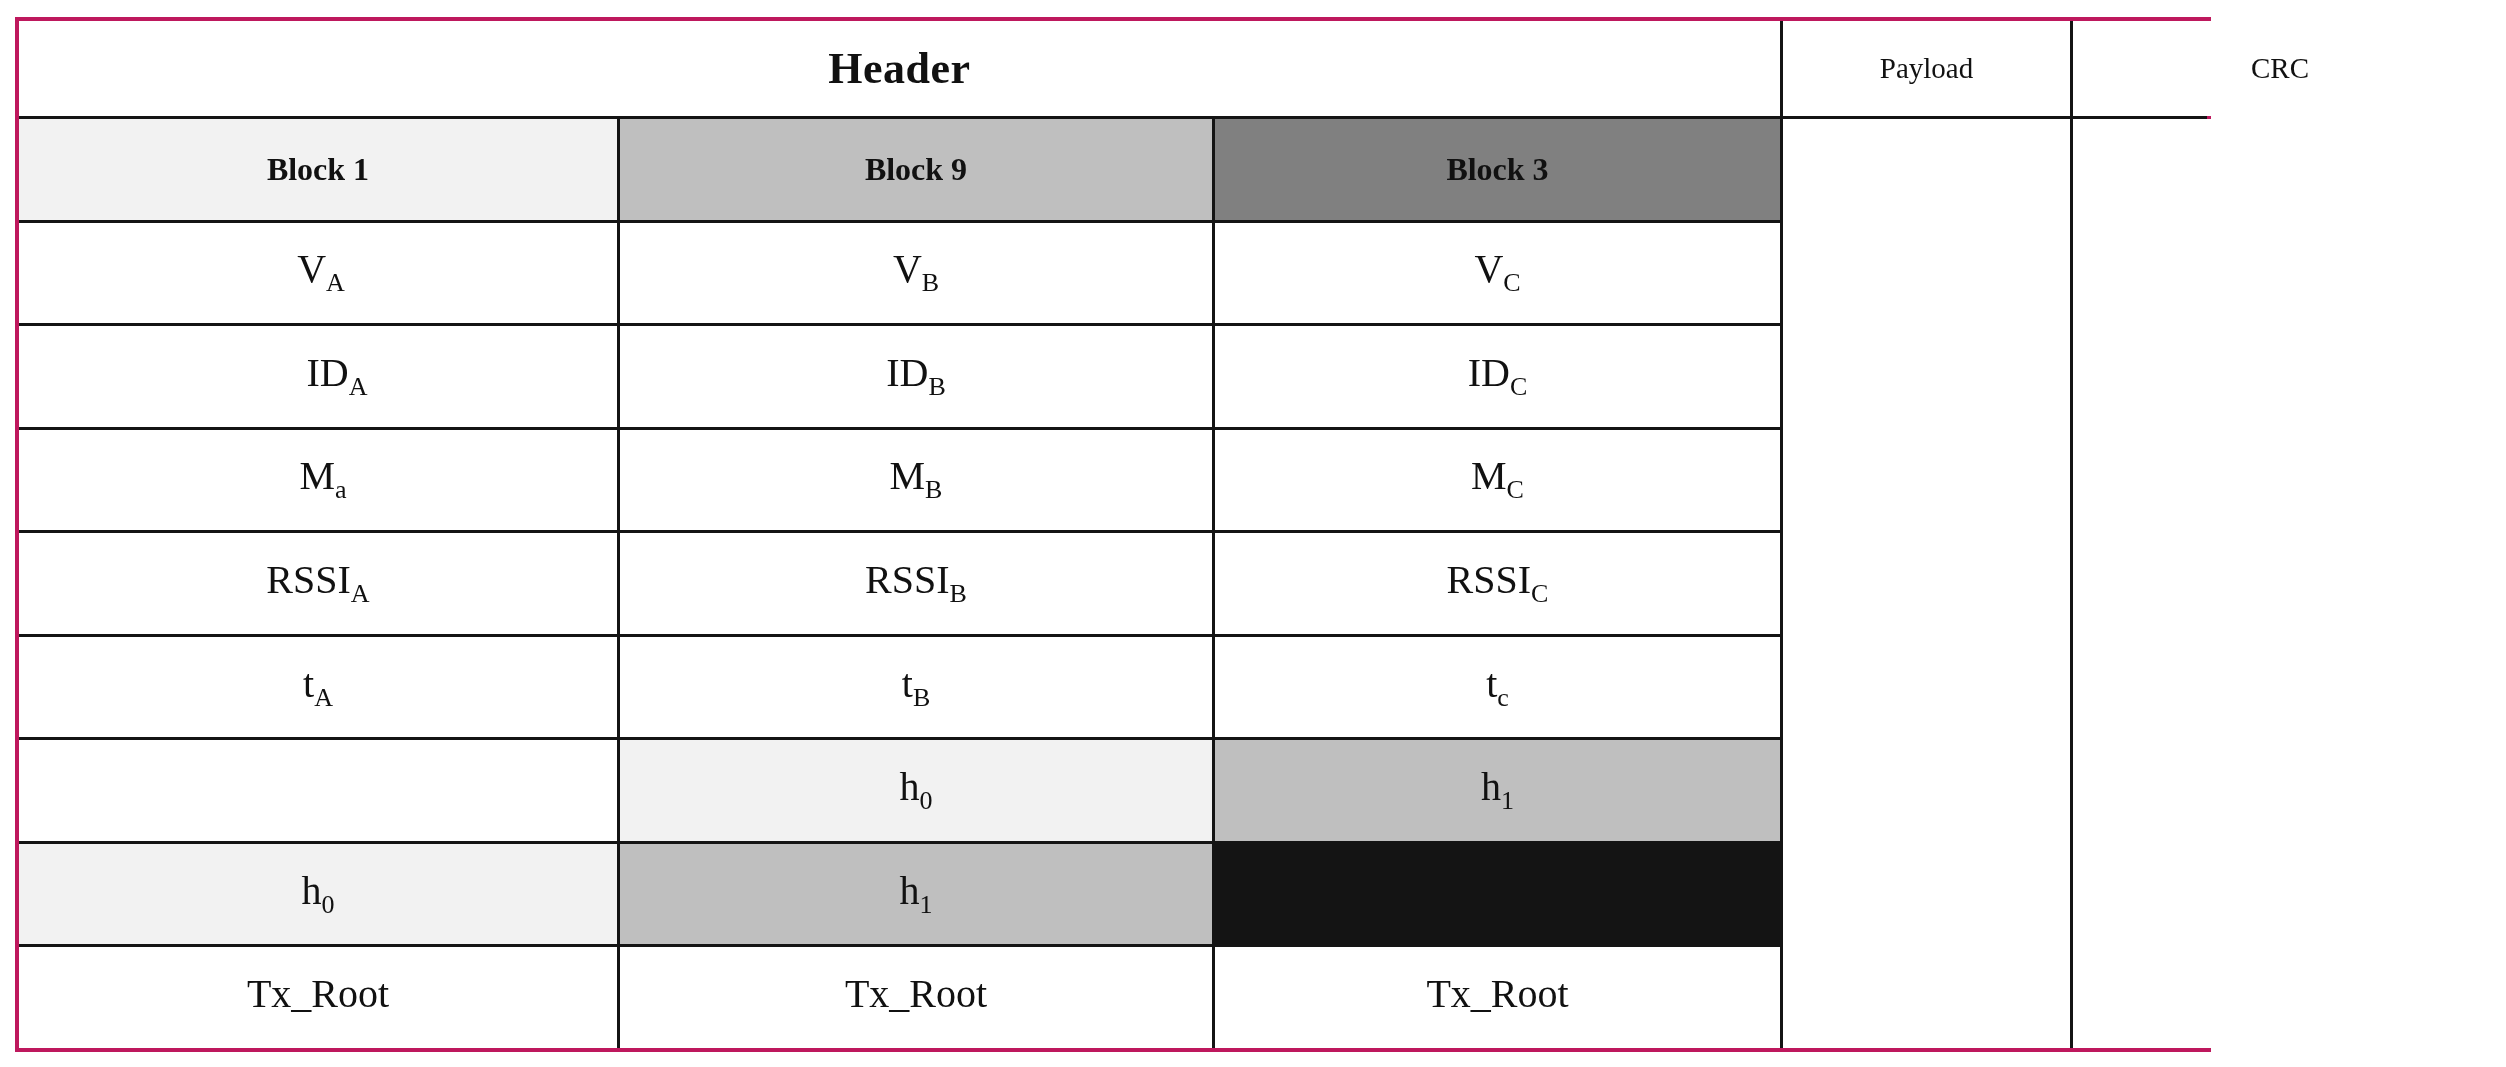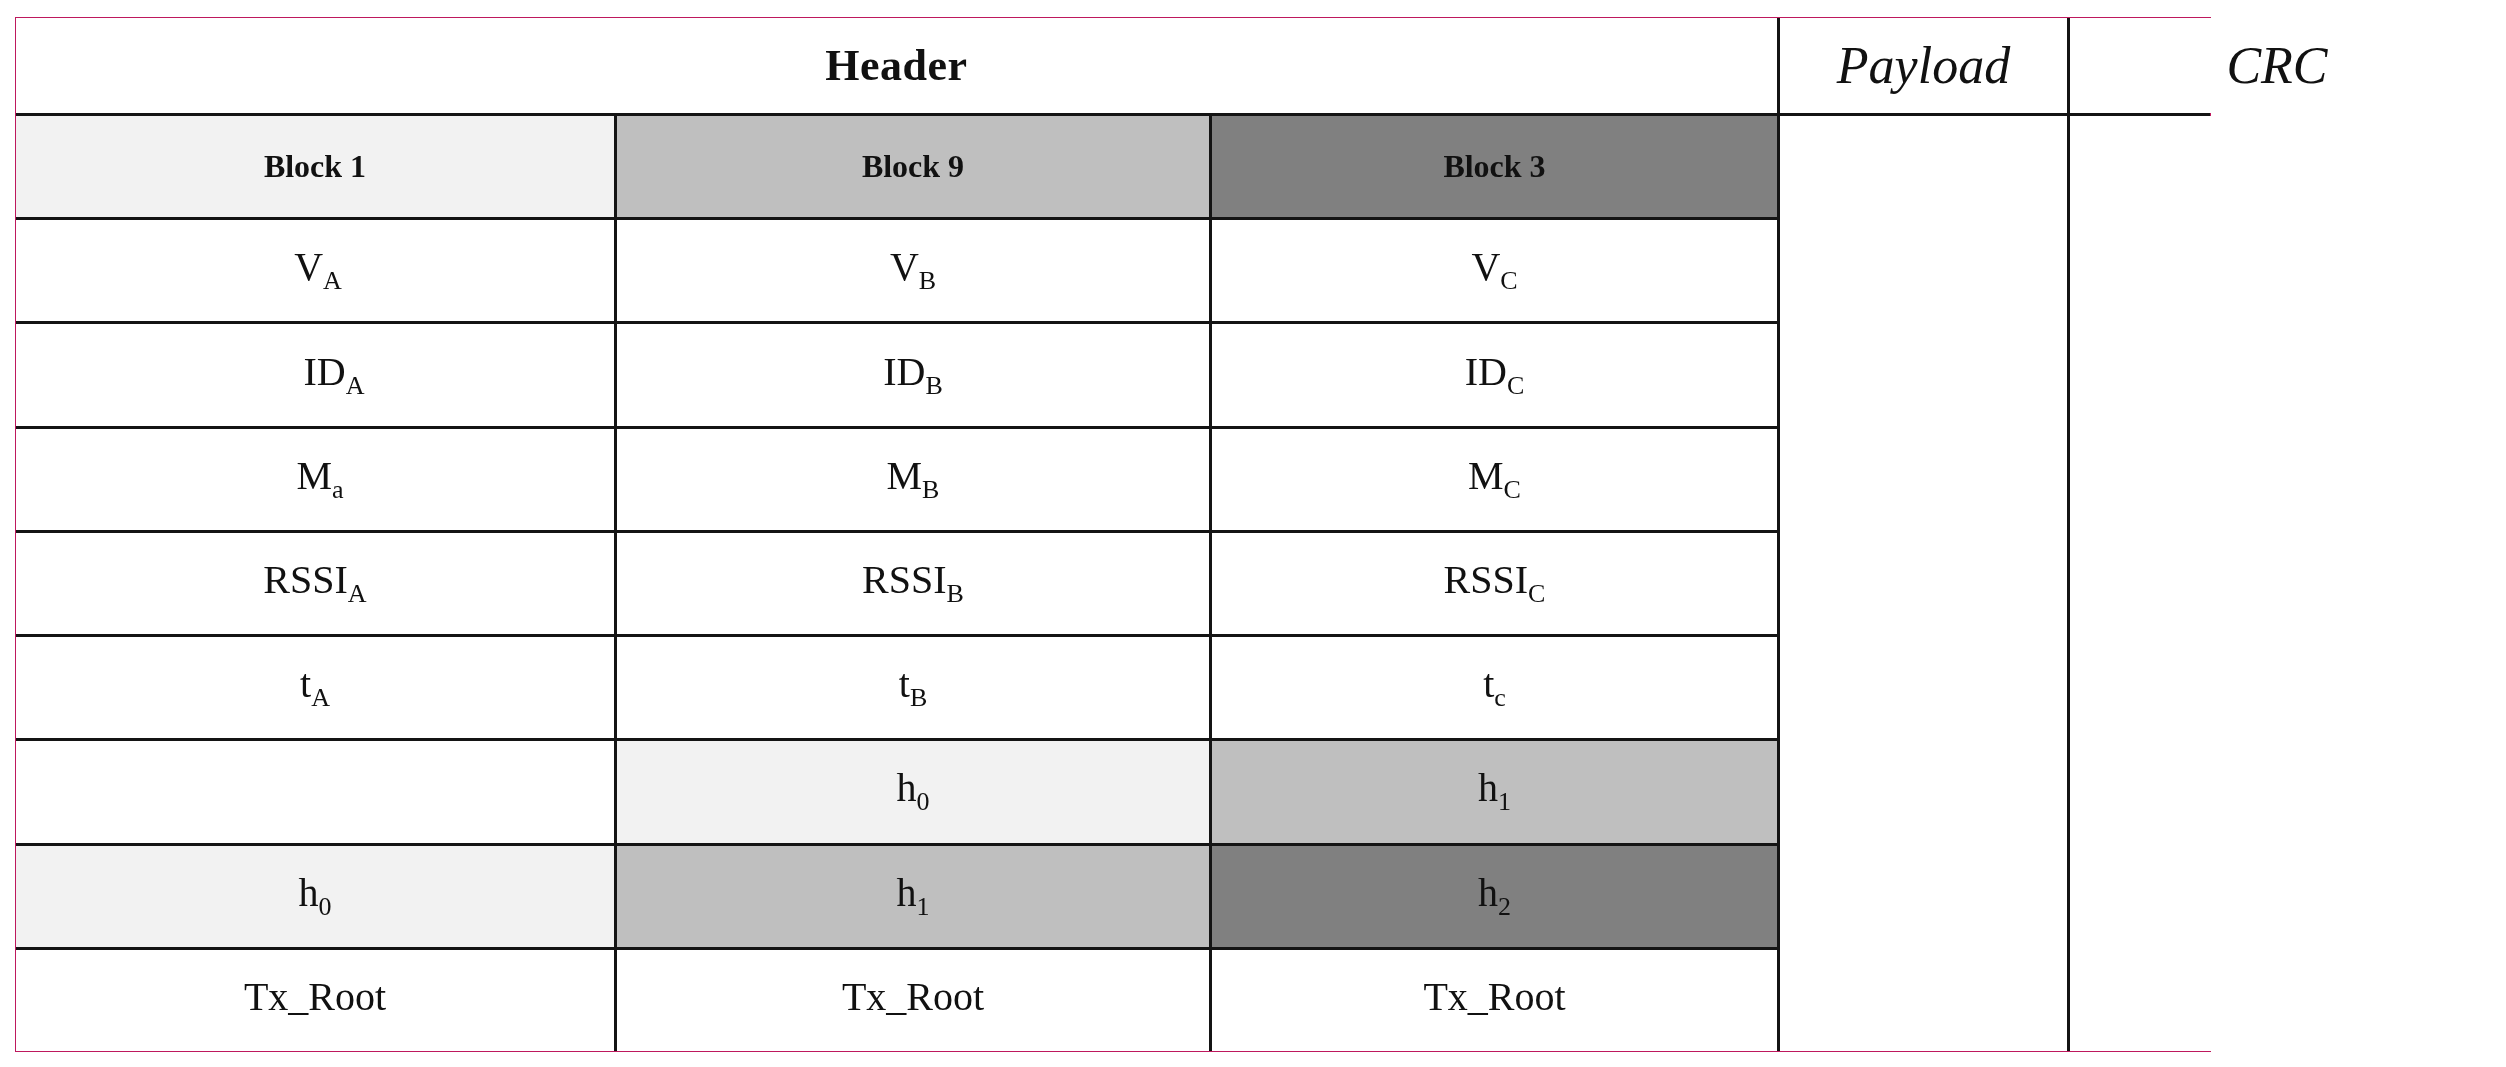--- a/index.html
+++ b/index.html
@@ -19,43 +19,42 @@
     background: #ffffff;
     overflow: hidden;
   }
   .packet-grid {
     position: absolute;
     left: 15px;
     top: 17px;
     width: 2196px;
     height: 1035px;
     box-sizing: border-box;
-    border: 1px solid #be185d;
+    border: 4px solid #be185d;
     background: #141414; 
     display: grid;
     grid-template-columns: 598px 592px 565px 287px 414px;
     grid-template-rows: 95px repeat(9, 1fr);
     gap: 3px;
   }
   .cell {
     background: #ffffff;
     display: flex;
     align-items: center;
     justify-content: center;
     overflow: hidden;
   }
   .section-label {
     font-size: 44px;
     font-weight: 700;
     letter-spacing: 0.5px;
   }
   .plain-label {
-    font-size: 52px;
+    font-size: 29px;
     font-weight: 400;
-    font-style: italic;
   }
   .block-label {
     font-size: 32px;
     font-weight: 700;
   }
   .field-label {
     font-size: 40px;
     font-weight: 400;
     line-height: 1;
     white-space: nowrap;
@@ -172,23 +171,20 @@
     <div class="cell r8c3" style="background-color: rgb(191, 191, 191);">
       <span class="field-label"><span>h</span><sub>1</sub></span>
     </div>
 
     <div class="cell r9c1" style="background-color: rgb(242, 242, 242);">
       <span class="field-label"><span>h</span><sub>0</sub></span>
     </div>
     <div class="cell r9c2" style="background-color: rgb(191, 191, 191);">
       <span class="field-label"><span>h</span><sub>1</sub></span>
     </div>
-    <div class="cell r9c3" style="background-color: rgb(128, 128, 128);">
-      <span class="field-label"><span>h</span><sub>2</sub></span>
-    </div>
 
     <div class="cell r10c1" style="background-color: rgb(255, 255, 255);">
       <span class="field-label"><span>Tx_Root</span><sub></sub></span>
     </div>
     <div class="cell r10c2" style="background-color: rgb(255, 255, 255);">
       <span class="field-label"><span>Tx_Root</span><sub></sub></span>
     </div>
     <div class="cell r10c3" style="background-color: rgb(255, 255, 255);">
       <span class="field-label"><span>Tx_Root</span><sub></sub></span>
     </div>

